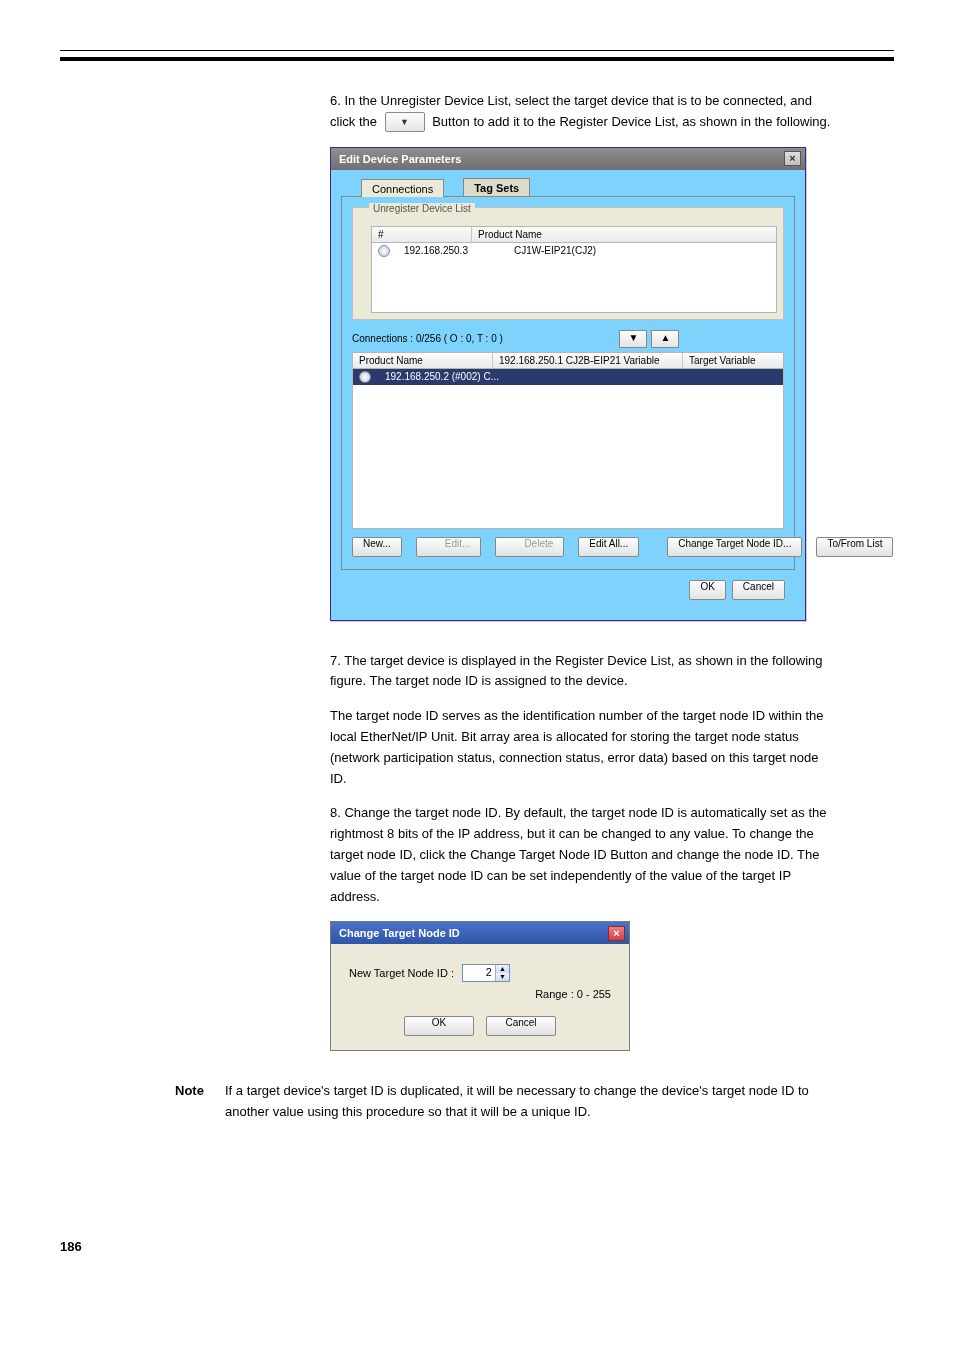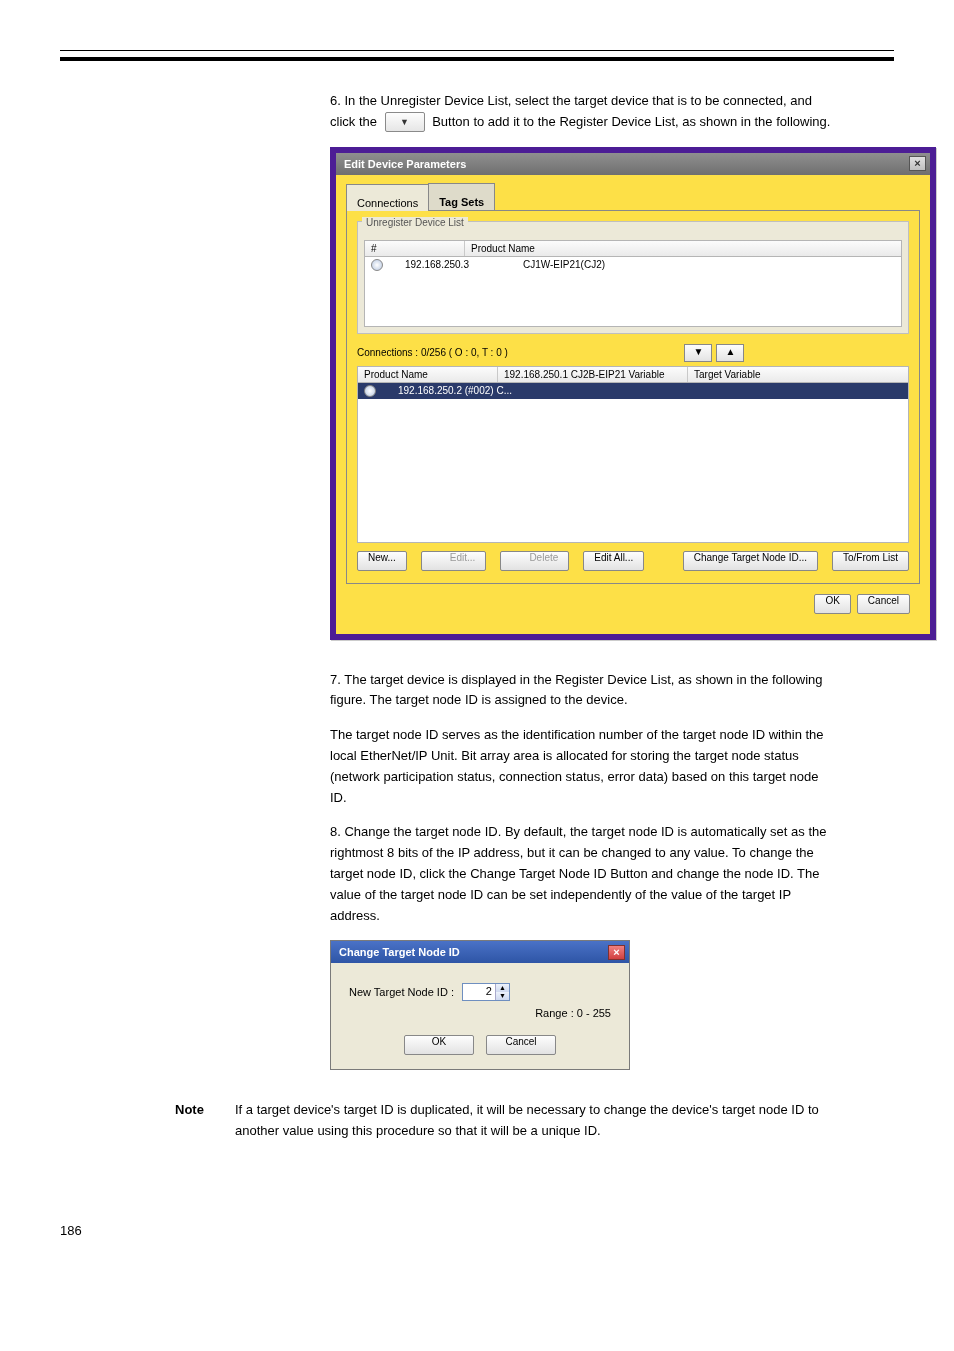--- a/index.html
+++ b/index.html
@@ -48,24 +48,24 @@
     content: "▼";
     position: absolute;
     top: 50%; left: 50%;
     transform: translate(-50%,-50%);
     font-size: 9px;
     color: #333;
   }
 
   
   .dlg {
-    width: 606px;
+    width: 476px;
     margin: 0 0 30px 270px;
-    border: 6px solid #4c1d95;
-    background: #fde047;
+    border: 1px solid #4c1d95;
+    background: #7dd3fc;
     font-size: 11px;
     box-shadow: 1px 1px 0 rgba(0,0,0,0.2);
   }
   .titlebar {
     height: 22px;
     background: linear-gradient(#8f8f8f,#6f6f6f);
     color: #fff;
     display: flex;
     align-items: center;
     padding: 0 4px 0 8px;
@@ -85,45 +85,46 @@
   }
   .dlg-body {
     padding: 8px 10px 10px 10px;
   }
   .tabs {
     display: flex;
     border-bottom: 1px solid #888;
     margin-bottom: 0;
   }
   .tab {
-    padding: 12px 10px 2px 10px;
+    padding: 3px 10px 2px 10px;
     border: 1px solid #888;
     border-bottom: none;
     background: #ece9d8;
     margin-right: -1px;
     cursor: pointer;
     position: relative;
+    margin-left: 20px;
   }
   .tab.active {
     background: #ece9d8;
     top: 1px;
     z-index: 2;
   }
   .tab.inactive {
     background: #dedbca;
     font-weight: bold;
   }
   .tab-content {
     border: 1px solid #888;
     border-top: none;
     padding: 10px 10px 12px 10px;
   }
   .groupbox {
     border: 1px solid #bfbfbf;
-    padding: 6px 6px 6px 6px;
+    padding: 6px 6px 6px 18px;
     margin-bottom: 10px;
     position: relative;
     background: #ece9d8;
   }
   .groupbox > legend, .grp-title {
     font-size: 10px;
     color: #555;
     position: relative;
     top: -12px;
     background: #ece9d8;
@@ -147,21 +148,21 @@
     border: 1px solid #b5b5b5;
     border-top: none;
     min-height: 70px;
     font-size: 10px;
   }
   .listbody.tall { min-height: 160px; }
   .listrow {
     display: flex;
     padding: 2px 6px;
     align-items: center;
-    gap: 18px;
+    gap: 10px;
   }
   .listrow .cell1 { width: 100px; }
   .listrow.selected {
     background: #2a3a6a;
     color: #fff;
   }
   .listrow .ico {
     width: 12px; height: 12px;
     border: 1px solid #888;
     border-radius: 50%;
@@ -276,26 +277,26 @@
     text-align: right;
     font-size: 11px;
     margin-bottom: 16px;
   }
   .dlg2-btns {
     display: flex;
     justify-content: center;
     gap: 12px;
   }
 
-  .note-row { display:flex; gap:20px; margin-left:115px; margin-right:60px; font-size:13px; line-height:1.6; margin-bottom:14px;}
+  .note-row { display:flex; gap:10px; margin-left:115px; margin-right:60px; font-size:13px; line-height:1.6; margin-bottom:14px;}
   .note-row .nlabel { font-weight:bold; min-width:40px; }
 
   .footer {
-    margin-top: 81px;
-    font-weight: normal;
+    margin-top: 116px;
+    font-weight: bold;
     font-size: 13px;
   }
 </style>
 </head>
 <body>
 
 <div class="page">
   <hr class="thin-rule">
   <hr class="thick-rule">
 

